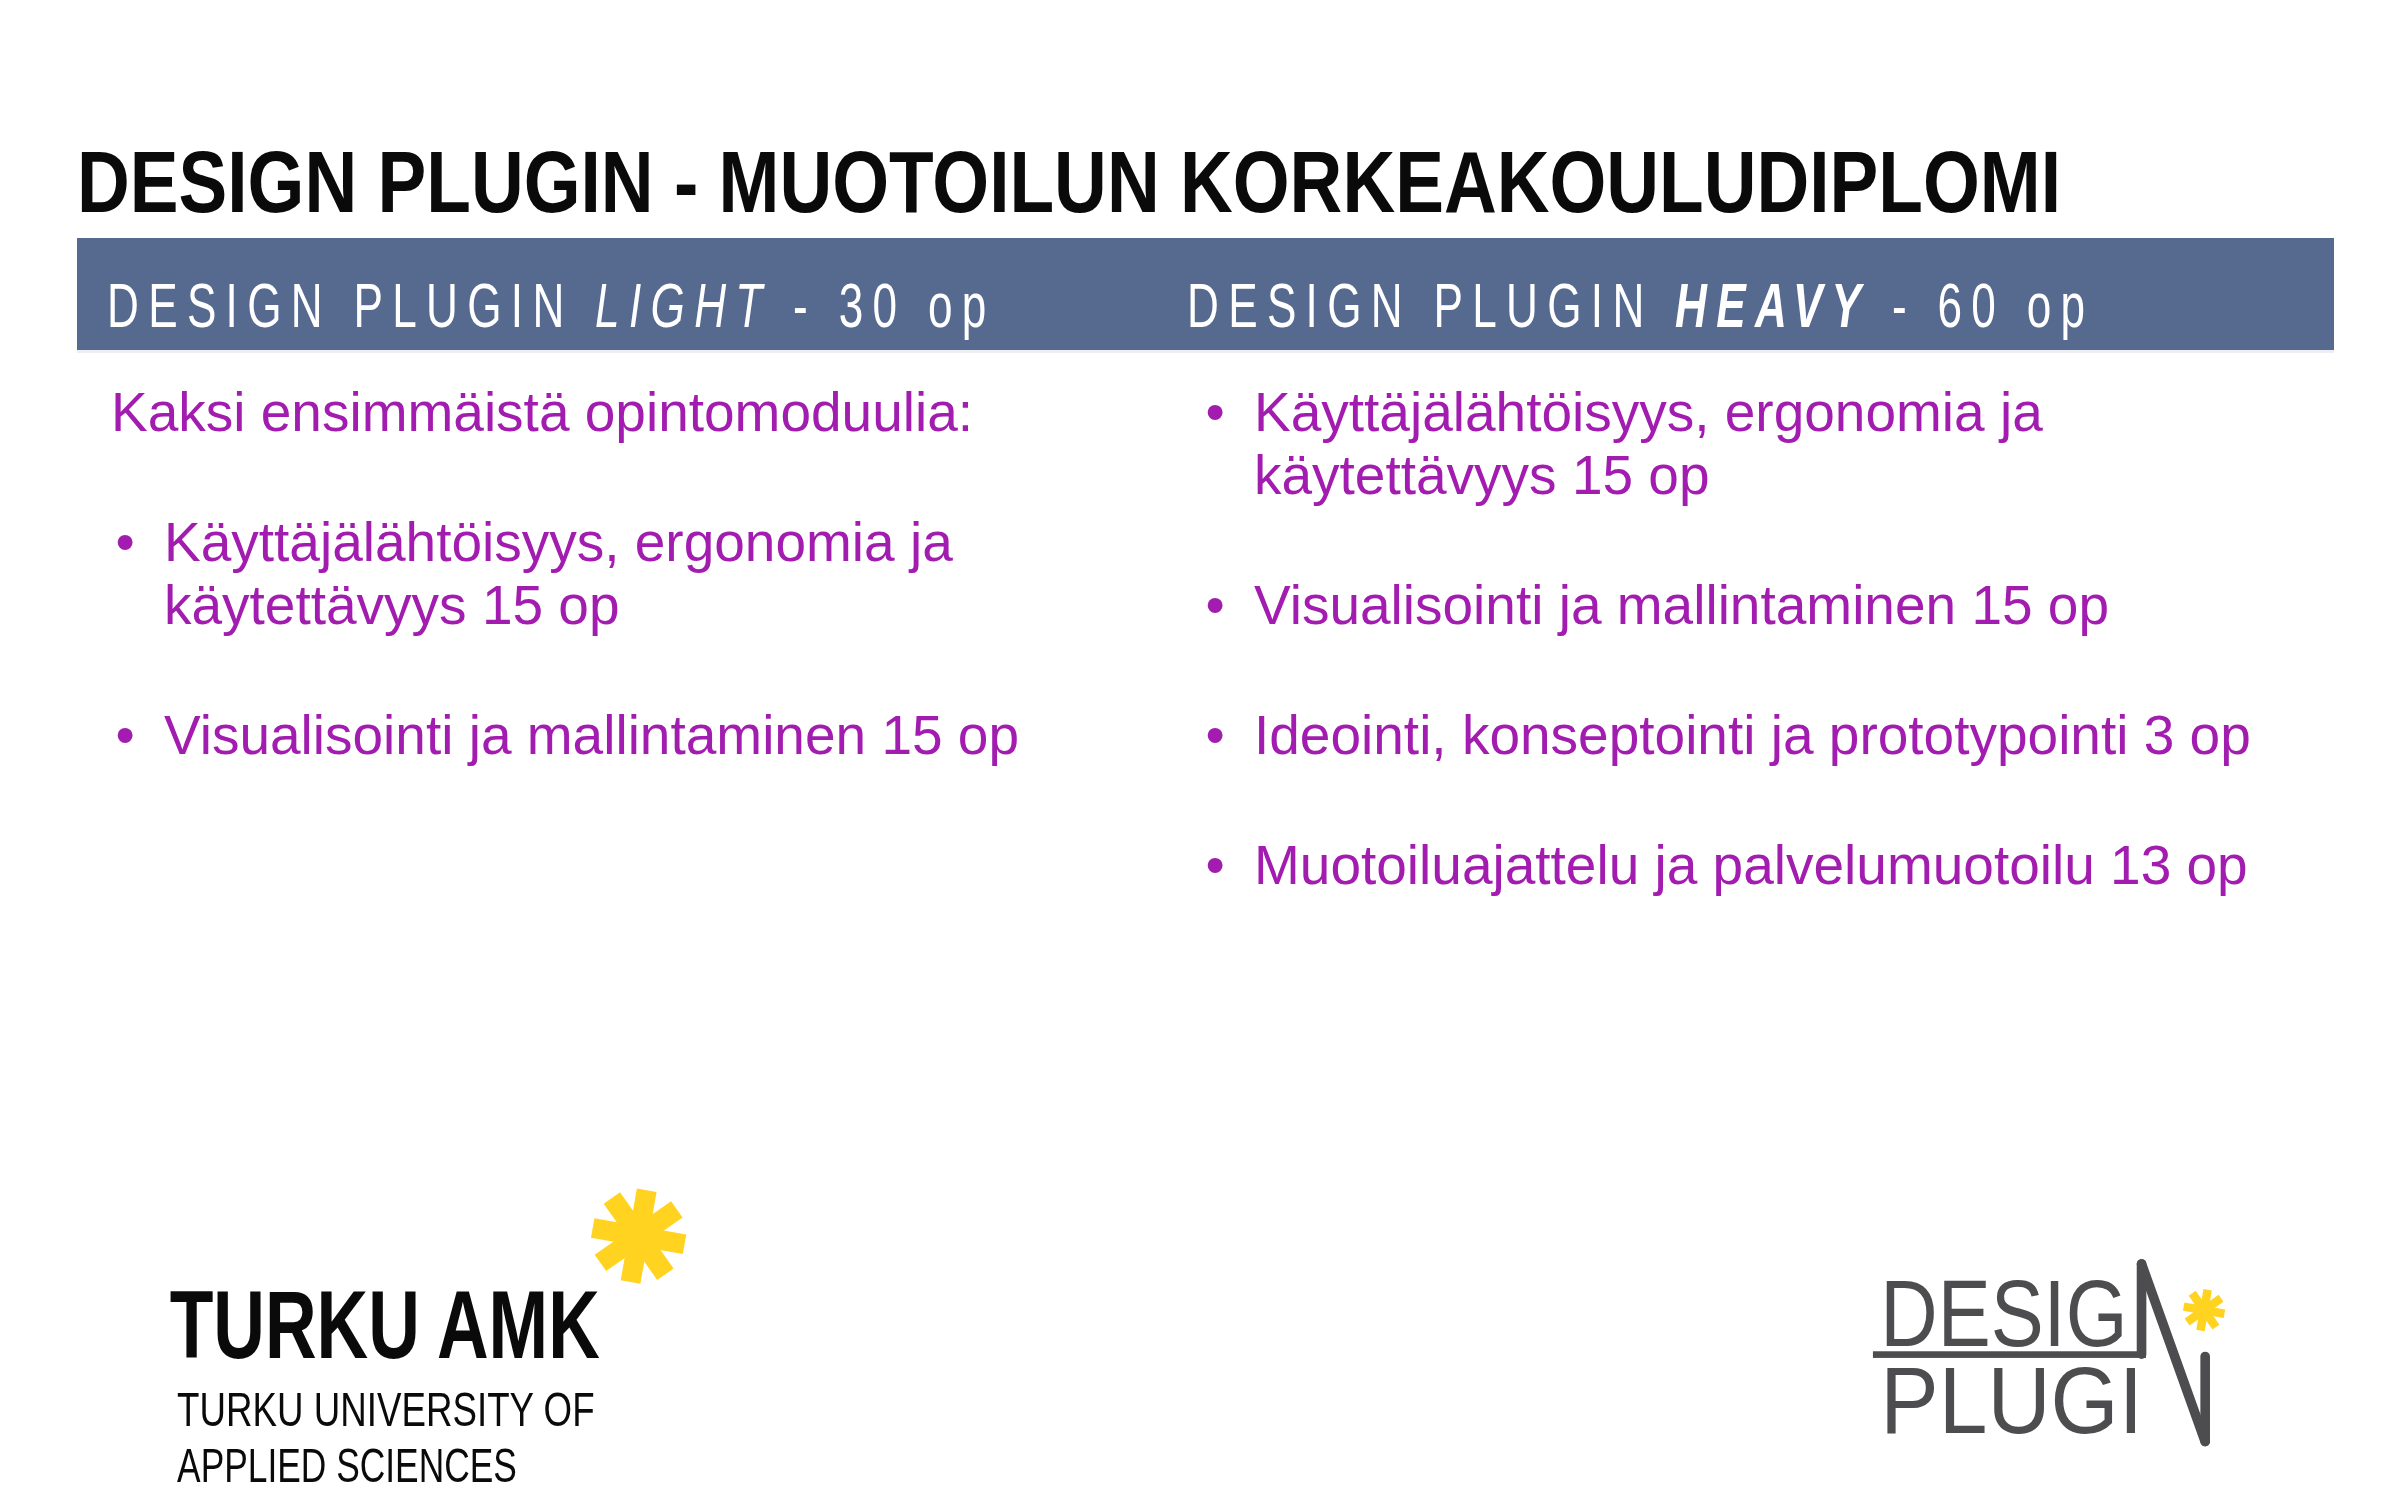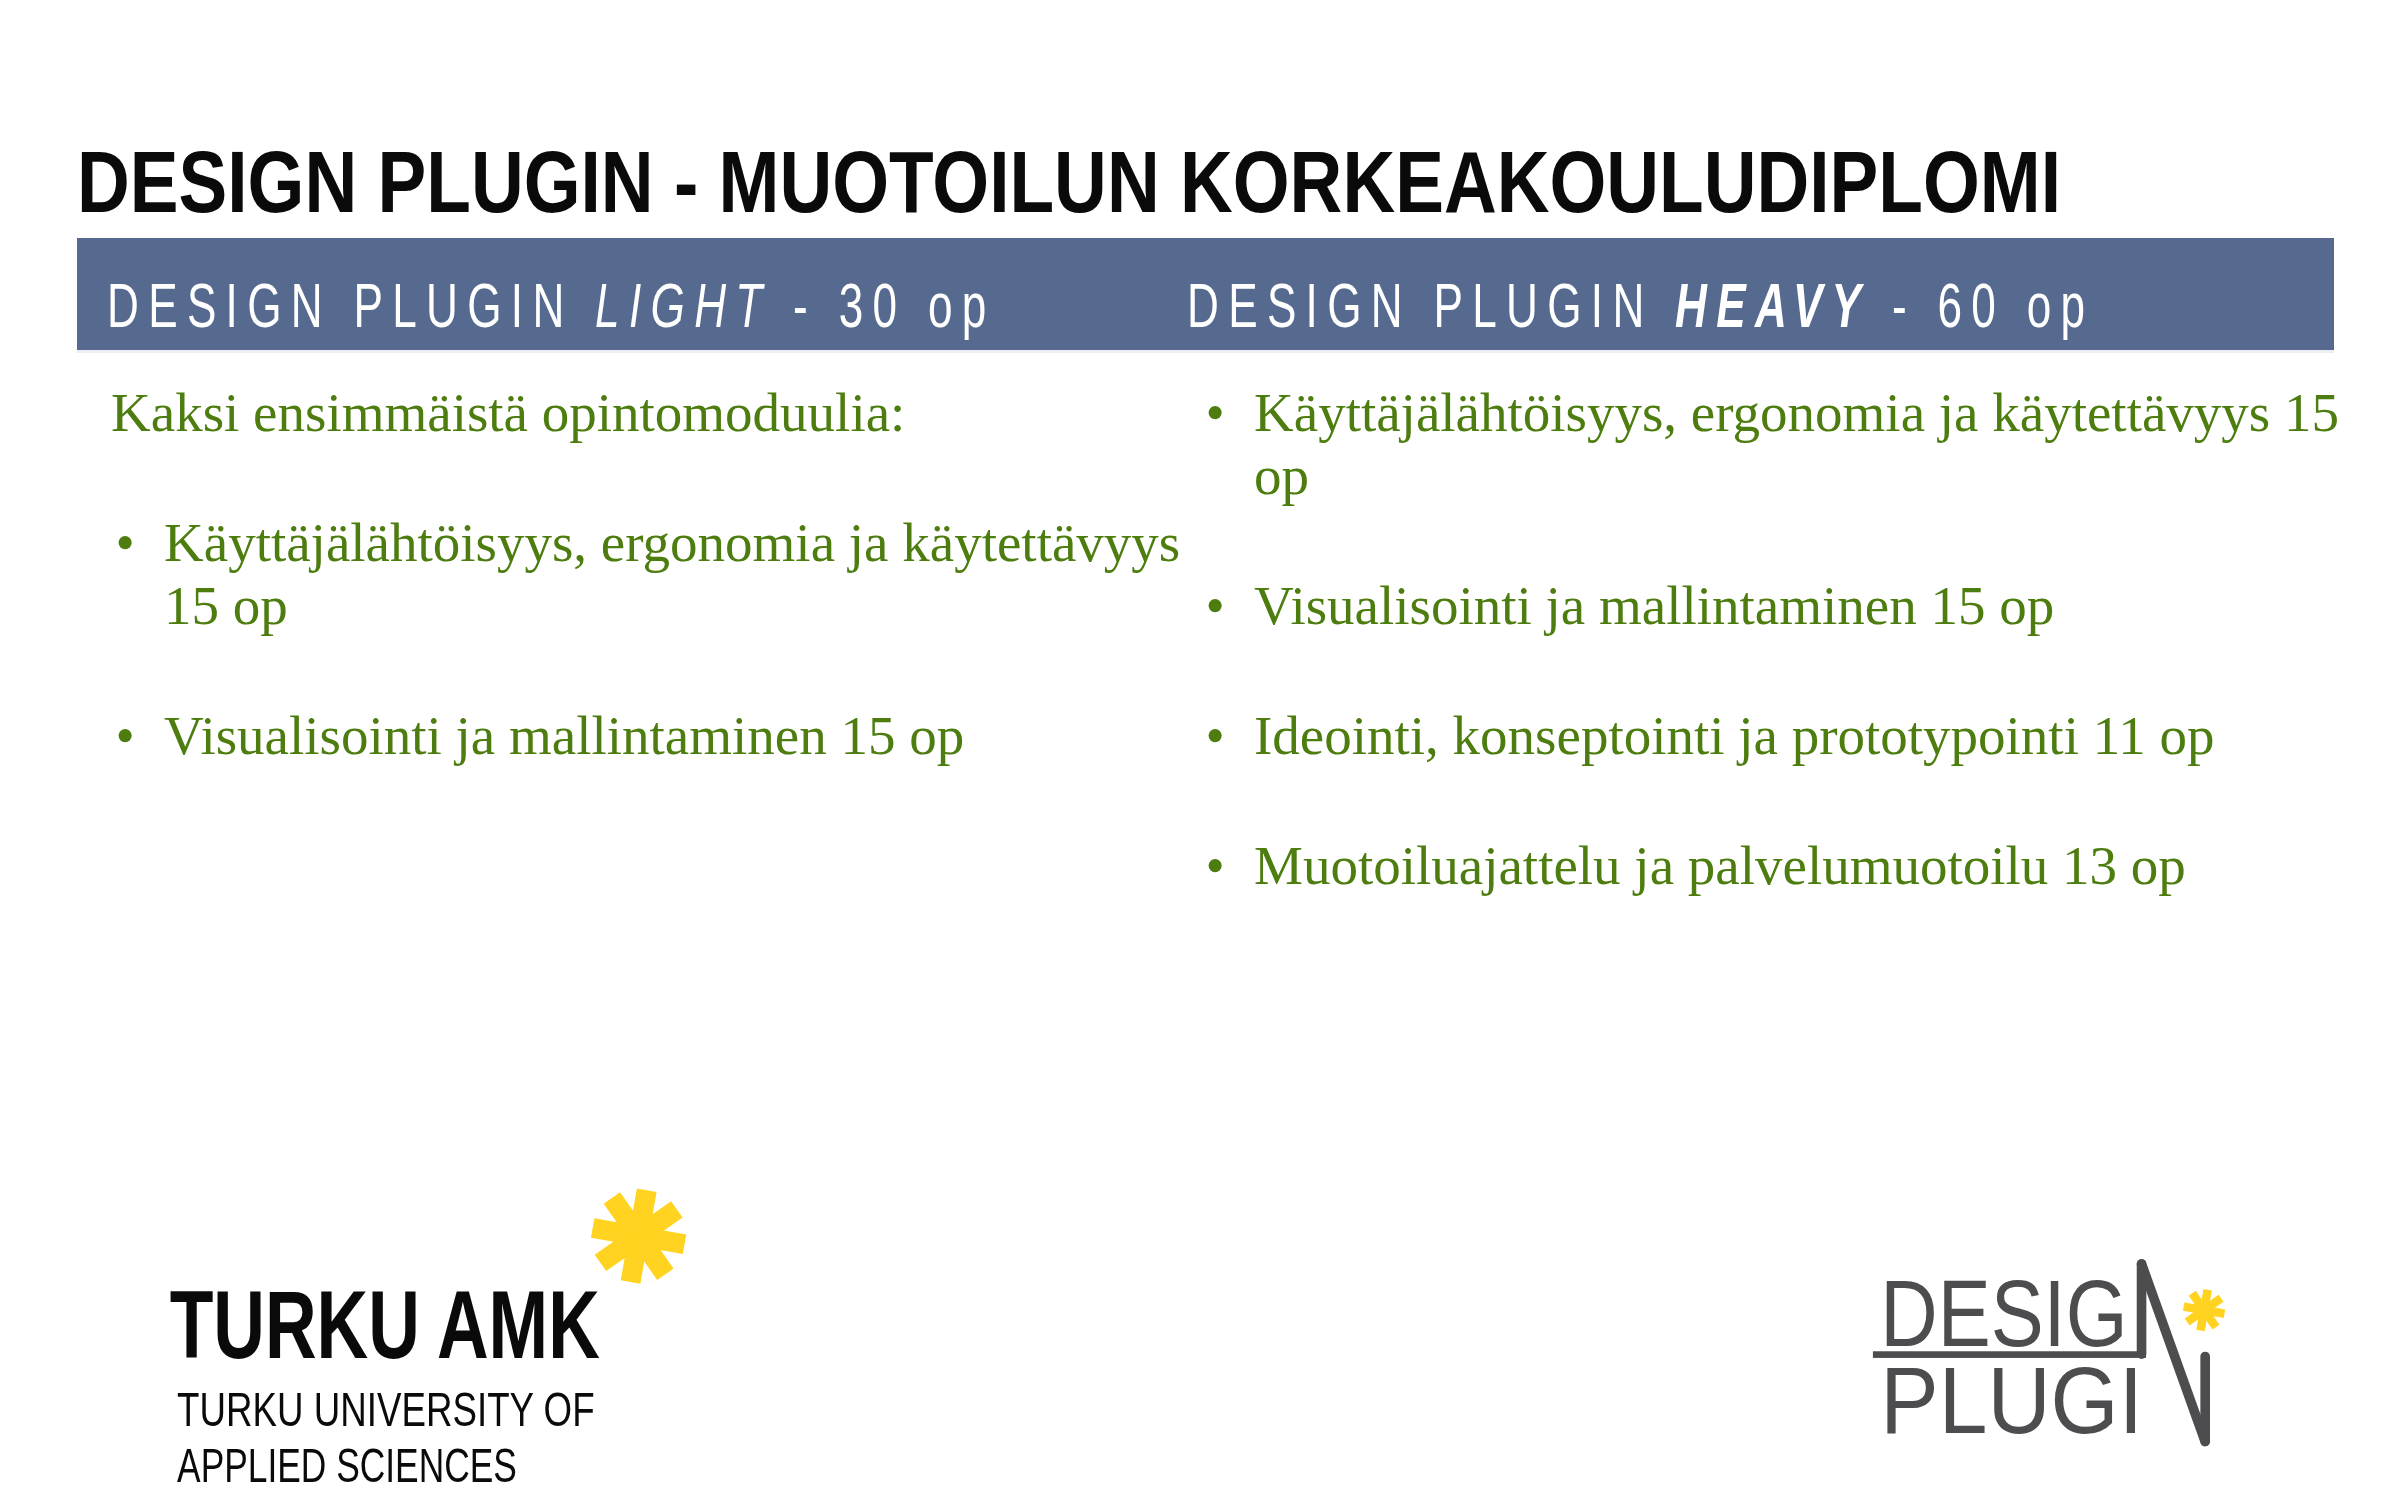--- a/index.html
+++ b/index.html
@@ -47,22 +47,21 @@
   }
   .bar-text.left{left:107px;}
   .bar-text.right{left:1187px;}
   .variant-light{font-style:italic;}
   .variant-heavy{font-style:italic;font-weight:700;}
   .col{
     position:absolute;
     top:381px;
     font-size:55px;
     line-height:63px;
-    color:#4d7c0f;
-    font-family:Liberation Serif, serif;
+    color:#a21caf;
   }
   .col.left{left:111px;width:1081px;}
   .col.right{left:1201px;width:1156px;}
   .para{margin:0 0 67px 0;}
   .bullet{display:flex;margin:0 0 67px 0;}
   .bullet .dot{flex:0 0 53px;padding-left:4.4px;box-sizing:border-box;}
   .bullet .btxt{flex:1;}
   .logo-svg{position:absolute;}
   #turku-logo{left:163px;top:1185px;}
   #plugin-logo{left:1867px;top:1252px;}
@@ -101,21 +100,21 @@
     <div class="bullet">
       <span class="dot">•</span>
       <span class="btxt">Käyttäjälähtöisyys, ergonomia ja käytettävyys 15 op</span>
     </div>
     <div class="bullet">
       <span class="dot">•</span>
       <span class="btxt">Visualisointi ja mallintaminen 15 op</span>
     </div>
     <div class="bullet">
       <span class="dot">•</span>
-      <span class="btxt">Ideointi, konseptointi ja prototypointi 11 op</span>
+      <span class="btxt">Ideointi, konseptointi ja prototypointi 3 op</span>
     </div>
     <div class="bullet">
       <span class="dot">•</span>
       <span class="btxt">Muotoiluajattelu ja palvelumuotoilu 13 op</span>
     </div>
   </div>
 
   <svg id="turku-logo" class="logo-svg" width="533" height="311" viewBox="0 0 720 420">
     <g transform="translate(642.5,69) rotate(10)" fill="#FFD31F">
       <rect x="-13.5" y="-63" width="27" height="126"></rect>

